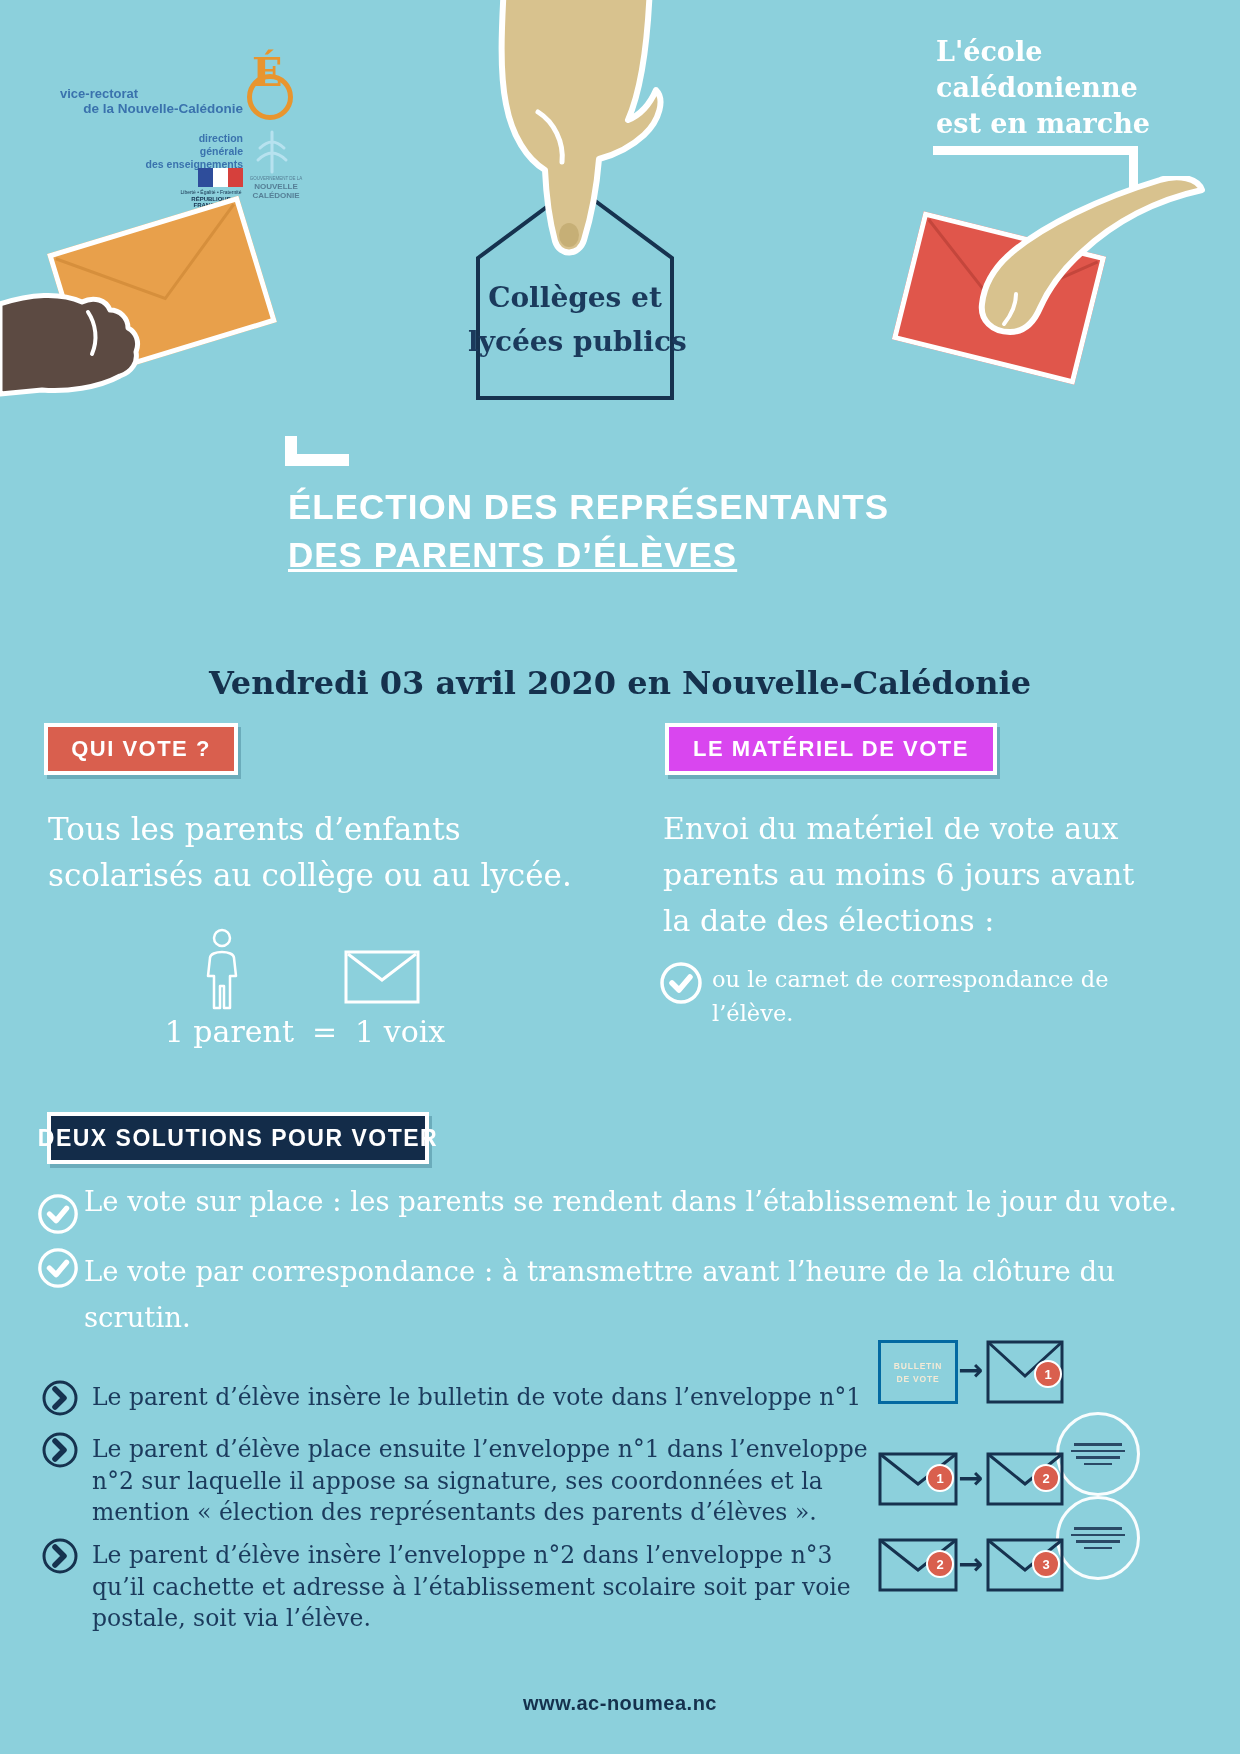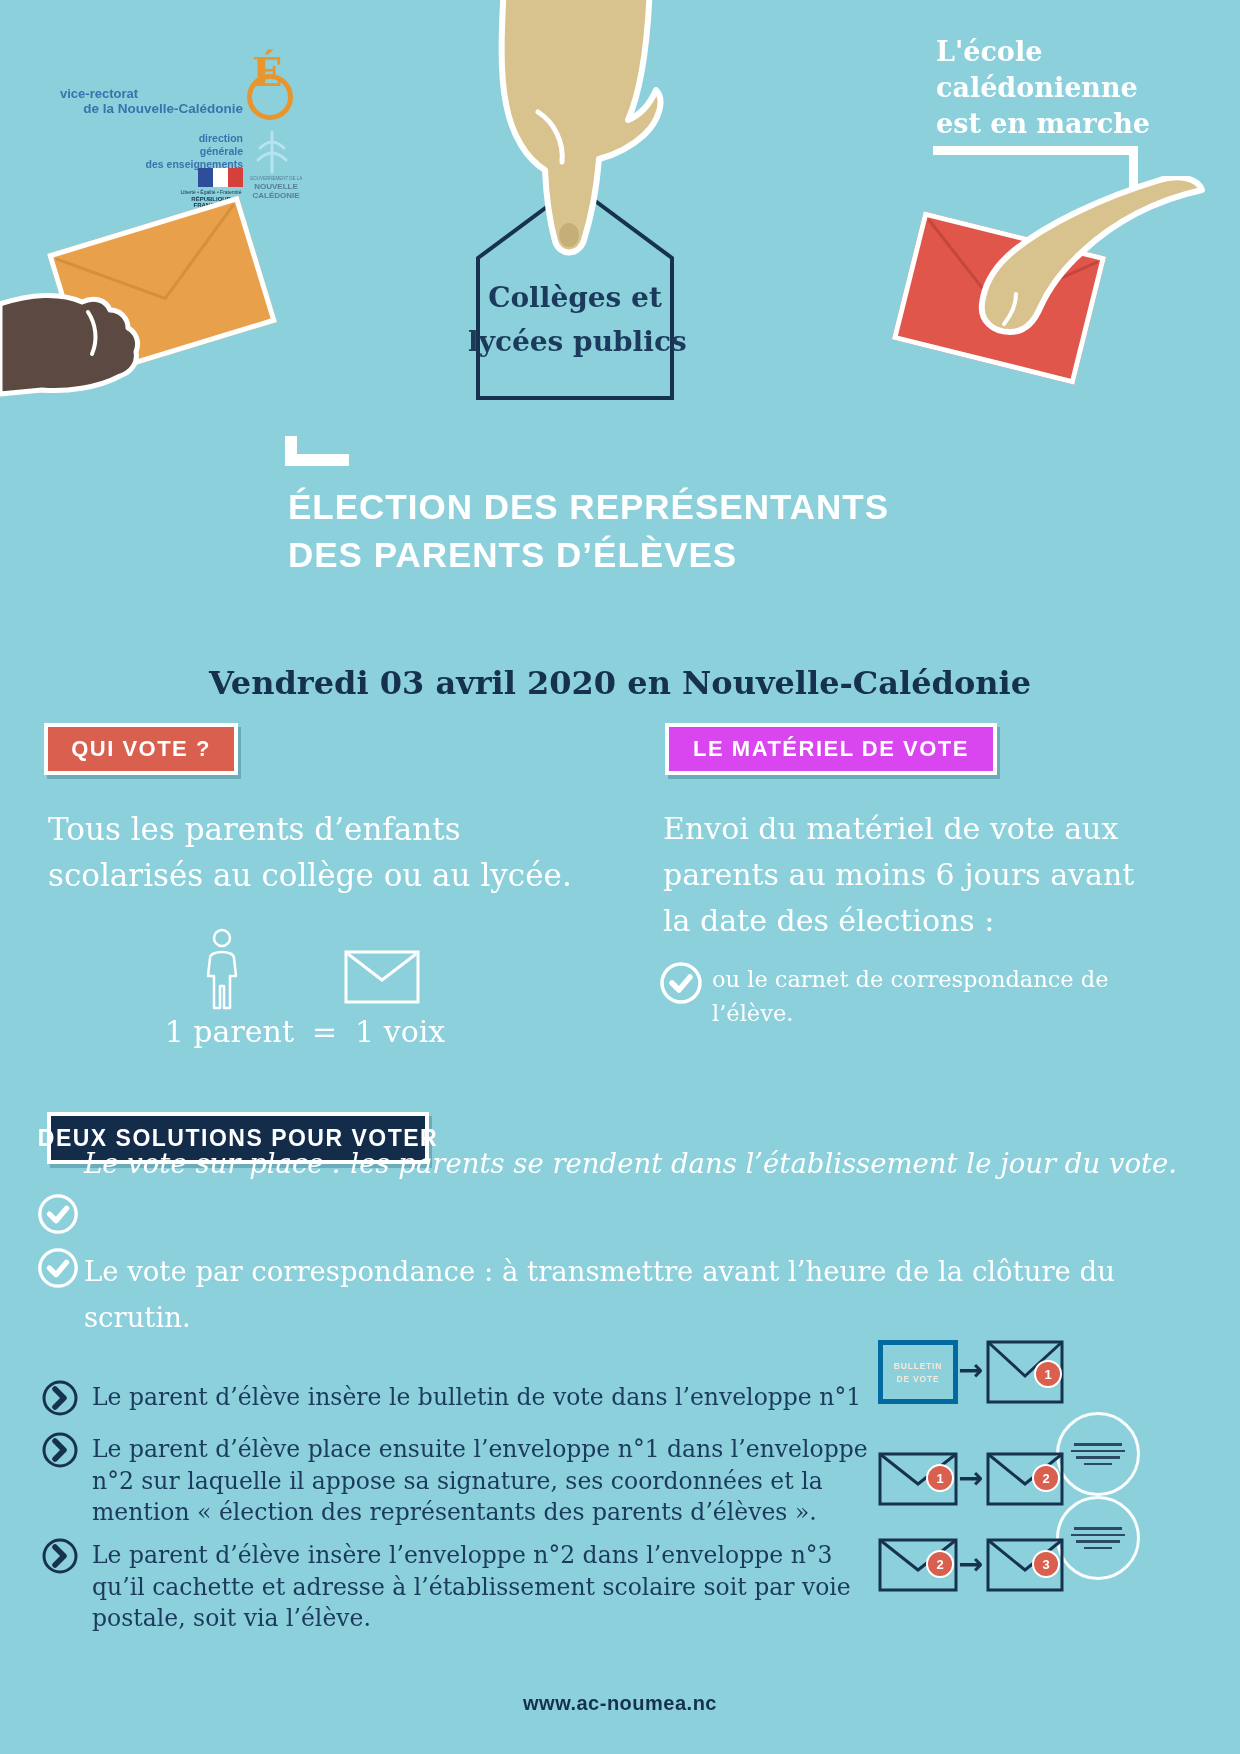--- a/index.html
+++ b/index.html
@@ -49,21 +49,21 @@
   .qv-para{left:48px; top:806px; font-size:31px; line-height:46px;}
   .mat-para{left:663px; top:806px; font-size:30px; line-height:46px;}
   .mat-check-text{left:712px; top:962px; font-size:22.5px; line-height:34px;}
   .equation{left:150px; top:1014px; width:310px; display:flex; justify-content:center; gap:18px;
     font-size:30px; color:#fff; white-space:nowrap;}
   
   .sol-text{left:84px; color:#fff; font-size:27.5px; line-height:46px; white-space:nowrap;}
   
   .step-text{left:92px; color:#1b3a5c; font-size:23.5px; line-height:31.5px; white-space:nowrap;}
   
-  .ballot-card{left:878px; top:1340px; width:80px; height:64px; border:5px solid #0369a1;
+  .ballot-card{left:878px; top:1340px; width:80px; height:64px; border:3px solid #0369a1;
     box-sizing:border-box; display:flex; flex-direction:column; align-items:center;
     justify-content:center; gap:3px;}
   .ballot-card div{font-family:"Liberation Sans",sans-serif; font-weight:bold; font-size:8.5px;
     letter-spacing:0.8px; color:#f3ead6;}
   .arrow{color:#16324f; font-family:"DejaVu Sans",sans-serif; font-size:30px; font-weight:bold;}
   .num-badge{width:24px; height:24px; box-sizing:content-box; background:#d95f4e;
     border:2.5px solid #fff; border-radius:50%; color:#fff; display:flex; align-items:center;
     justify-content:center; font-family:"Liberation Sans",sans-serif; font-weight:bold; font-size:13px;}
   .detail-circle{width:84px; height:84px; box-sizing:border-box; border:3px solid rgba(255,255,255,0.95);
     border-radius:50%; display:flex; flex-direction:column; align-items:center; justify-content:center; gap:4px;}
@@ -141,21 +141,21 @@
   </div>
   <svg class="abs" style="left:948px; top:176px;" width="292" height="192" viewBox="0 0 292 192">
     <path d="M254,14 C208,24 166,46 134,76 C114,94 100,114 92,132 C86,146 76,156 62,156
              C44,156 32,144 34,128 C36,110 46,92 62,78 C94,50 152,22 212,4 C230,-2 250,2 254,14 Z" fill="#d8c28e" stroke="#ffffff" stroke-width="6" stroke-linejoin="round"></path>
     <path d="M56,148 C64,138 68,128 68,118" fill="none" stroke="#ffffff" stroke-width="4" stroke-linecap="round"></path>
   </svg>
 
   <div class="abs lb-v"></div>
   <div class="abs lb-h"></div>
   <div class="abs title-line" style="top:487px;">ÉLECTION DES REPRÉSENTANTS</div>
-  <div class="abs title-line" style="top:535px;">DES PARENTS D’ÉLÈVES</div>
+  <div class="abs title-line" style="top:535px;text-decoration:underline;">DES PARENTS D’ÉLÈVES</div>
   <div class="abs date-line">Vendredi 03 avril 2020 en Nouvelle-Calédonie</div>
 
   <div class="abs badge badge-qui">QUI VOTE ?</div>
   <div class="abs para qv-para">
     <div>Tous les parents d’enfants</div>
     <div>scolarisés au collège ou au lycée.</div>
   </div>
   <svg class="abs" style="left:200px; top:928px;" width="44" height="84" viewBox="0 0 44 84">
     <circle cx="22" cy="10" r="8" fill="none" stroke="#ffffff" stroke-width="2.5"></circle>
     <path d="M10,30 C10,22 34,22 34,30 L36,48 L30,48 L30,80 L24,80 L24,58 L20,58 L20,80 L14,80 L14,48 L8,48 Z" fill="none" stroke="#ffffff" stroke-width="2.5" stroke-linejoin="round"></path>
@@ -184,21 +184,21 @@
     <div>ou le carnet de correspondance de</div>
     <div>l’élève.</div>
   </div>
 
   <div class="abs badge badge-sol">DEUX SOLUTIONS POUR VOTER</div>
 
   <svg class="abs" style="left:36px; top:1192px;" width="44" height="44" viewBox="0 0 46 46">
     <circle cx="23" cy="23" r="19" fill="none" stroke="#ffffff" stroke-width="3.5"></circle>
     <path d="M14,23 L21,30 L32,17" fill="none" stroke="#ffffff" stroke-width="5.5" stroke-linecap="round" stroke-linejoin="round"></path>
   </svg>
-  <div class="abs sol-text" style="top:1140px;font-style:italic;">
+  <div class="abs sol-text" style="top:1178px;">
     <div>Le vote sur place : les parents se rendent dans l’établissement le jour du vote.</div>
   </div>
 
   <svg class="abs" style="left:36px; top:1246px;" width="44" height="44" viewBox="0 0 46 46">
     <circle cx="23" cy="23" r="19" fill="none" stroke="#ffffff" stroke-width="3.5"></circle>
     <path d="M14,23 L21,30 L32,17" fill="none" stroke="#ffffff" stroke-width="5.5" stroke-linecap="round" stroke-linejoin="round"></path>
   </svg>
   <div class="abs sol-text" style="top:1248px;">
     <div>Le vote par correspondance : à transmettre avant l’heure de la clôture du</div>
     <div>scrutin.</div>

